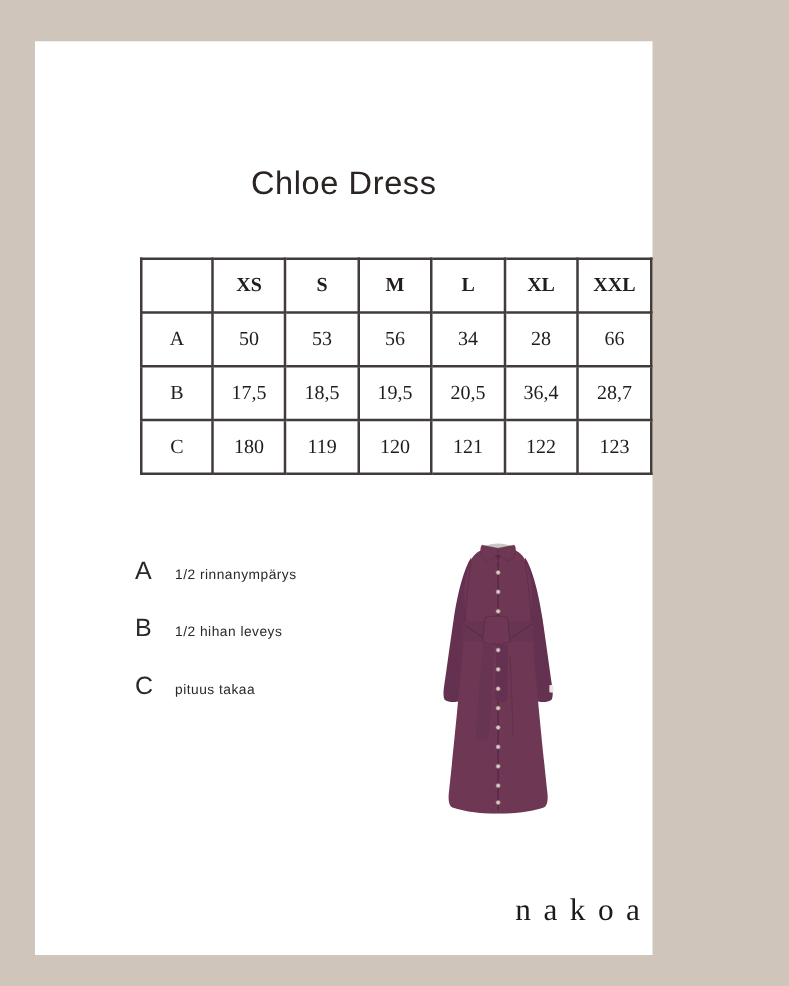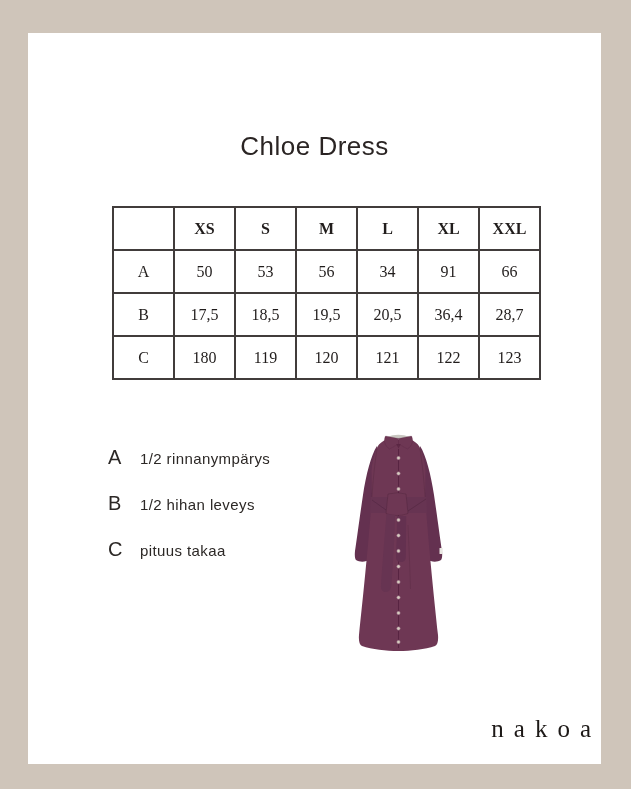--- a/index.html
+++ b/index.html
@@ -10,21 +10,21 @@
   }
   *{box-sizing:border-box; margin:0; padding:0;}
   html,body{width:631px; height:789px;}
   body{
     background:var(--background);
     font-family:"Liberation Sans", sans-serif;
     position:relative;
     overflow:hidden;
   }
   .card{
-    position:absolute; left:28px; top:33px; width:573px; height:731px;
+    position:absolute; left:28px; top:33px; width:494px; height:731px;
     background:var(--card);
   }
   .title{
     position:absolute; left:0; right:0; top:98px;
     text-align:center;
     font-family:"Liberation Sans", sans-serif;
     font-size:26px; font-weight:400; letter-spacing:0.5px;
     color:#2a2423;
   }
   table.size-chart{
@@ -44,21 +44,21 @@
   .legend{
     position:absolute; left:80px; top:413px;
   }
   .legend-row{
     display:flex; align-items:baseline; height:20px; margin-bottom:26px;
   }
   .legend-letter{
     width:32px; font-size:20px; font-weight:400; color:#2c2826; letter-spacing:0.5px;
   }
   .legend-text{
-    font-size:15px; color:#2c2826; letter-spacing:0.4px;
+    font-size:11px; color:#2c2826; letter-spacing:0.4px;
   }
   .product{
     position:absolute; left:322px; top:400px; width:97px; height:218px;
   }
   .product svg{display:block; width:97px; height:218px;}
   .brand{
     position:absolute; left:0; right:0; top:682px;
     text-align:right;
     font-family:"Liberation Serif", serif;
     font-size:25px; font-weight:400;
@@ -83,21 +83,21 @@
         <th>L</th>
         <th>XL</th>
         <th>XXL</th>
       </tr>
       <tr>
         <td class="row-label">A</td>
         <td>50</td>
         <td>53</td>
         <td>56</td>
         <td>34</td>
-        <td>91</td>
+        <td>28</td>
         <td>66</td>
       </tr>
       <tr>
         <td class="row-label">B</td>
         <td>17,5</td>
         <td>18,5</td>
         <td>19,5</td>
         <td>20,5</td>
         <td>36,4</td>
         <td>28,7</td>

